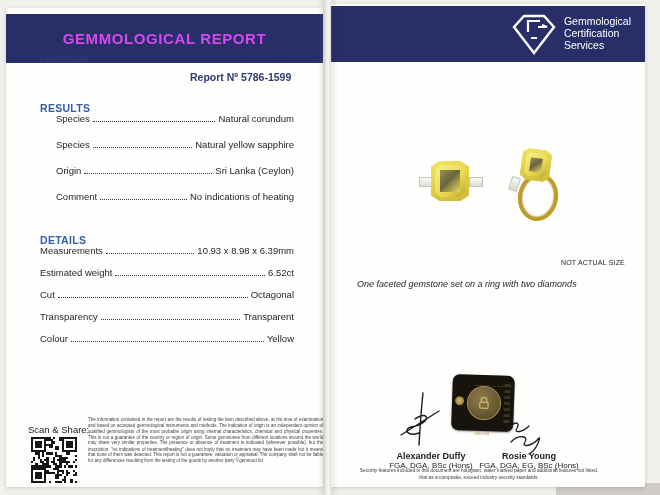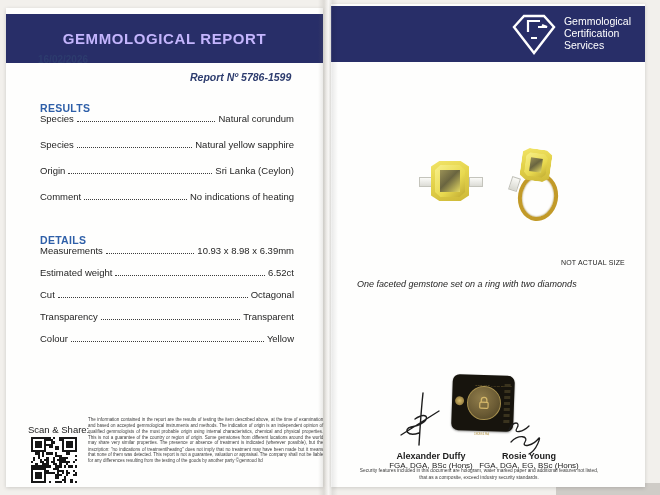--- a/index.html
+++ b/index.html
@@ -9,33 +9,33 @@
   .page{position:absolute;background:#fefefd;z-index:1;}
   .page-left{left:6px;top:8px;width:317px;height:479px;box-shadow:0 1px 4px rgba(0,0,0,.16);}
   .page-right{left:331px;top:4px;width:314px;height:483px;box-shadow:0 1px 4px rgba(0,0,0,.16);}
   .fold{position:absolute;left:318px;top:0;width:20px;height:495px;z-index:3;
         background:linear-gradient(90deg,rgba(0,0,0,0) 0%,rgba(110,105,95,.16) 30%,rgba(255,255,255,.5) 52%,rgba(0,0,0,.07) 72%,rgba(0,0,0,0) 100%);}
   .scan-strip{position:absolute;left:556px;bottom:0;width:104px;height:12px;background:#cfccc7;z-index:0;}
 
   .band{position:absolute;left:0;right:0;background:#282e68;}
   .band-left{top:6px;height:49px;display:flex;align-items:center;justify-content:center;}
   .band-right{top:2px;height:56px;display:flex;align-items:center;justify-content:flex-end;padding-right:14px;box-sizing:border-box;}
-  .report-title{color:#c4b5fd;font-weight:bold;font-size:15px;letter-spacing:.6px;}
+  .report-title{color:#d946ef;font-weight:bold;font-size:15px;letter-spacing:.6px;}
 
   .logo-wrap{display:flex;align-items:center;gap:7px;}
   .logo-text{color:#fff;font-size:10.5px;line-height:1.12;}
 
   .date-text,.report-no{position:absolute;color:#2d3c6e;font-weight:bold;font-size:10px;}
   .date-text{left:32px;top:46px;}
-  .report-no{left:184px;top:63px;font-size:10.5px;font-style:italic;}
+  .report-no{left:184px;top:63px;font-size:10.5px;}
 
   .sec-head{position:absolute;left:34px;color:#2e5fa8;font-weight:bold;font-size:10.5px;letter-spacing:.3px;}
   .rows{position:absolute;left:34px;width:254px;}
   .field-row{display:flex;align-items:flex-end;height:14px;color:#1f1f1f;font-size:9.5px;}
-  .rows-results .field-row{margin-bottom:12px;}
+  .rows-results .field-row{margin-bottom:12px;margin-left:16px;}
   .rows-details .field-row{margin-bottom:8px;}
   .field-row .lbl{white-space:nowrap;}
   .field-row .dots{flex:1;border-bottom:1.5px dotted #3c3c3c;margin:0 3px 2px 3px;}
   .field-row .val{white-space:nowrap;}
 
   .scan-share{position:absolute;left:22px;top:416px;font-size:9.5px;color:#222;}
   .qr-box{position:absolute;left:24px;top:428px;width:46px;height:46px;background:#fff;padding:1px;}
   .qr-box svg{display:block;width:46px;height:46px;shape-rendering:crispEdges;fill:#161616;}
 
   .disclaimer{position:absolute;left:82px;top:409px;width:236px;height:80px;overflow:hidden;}

